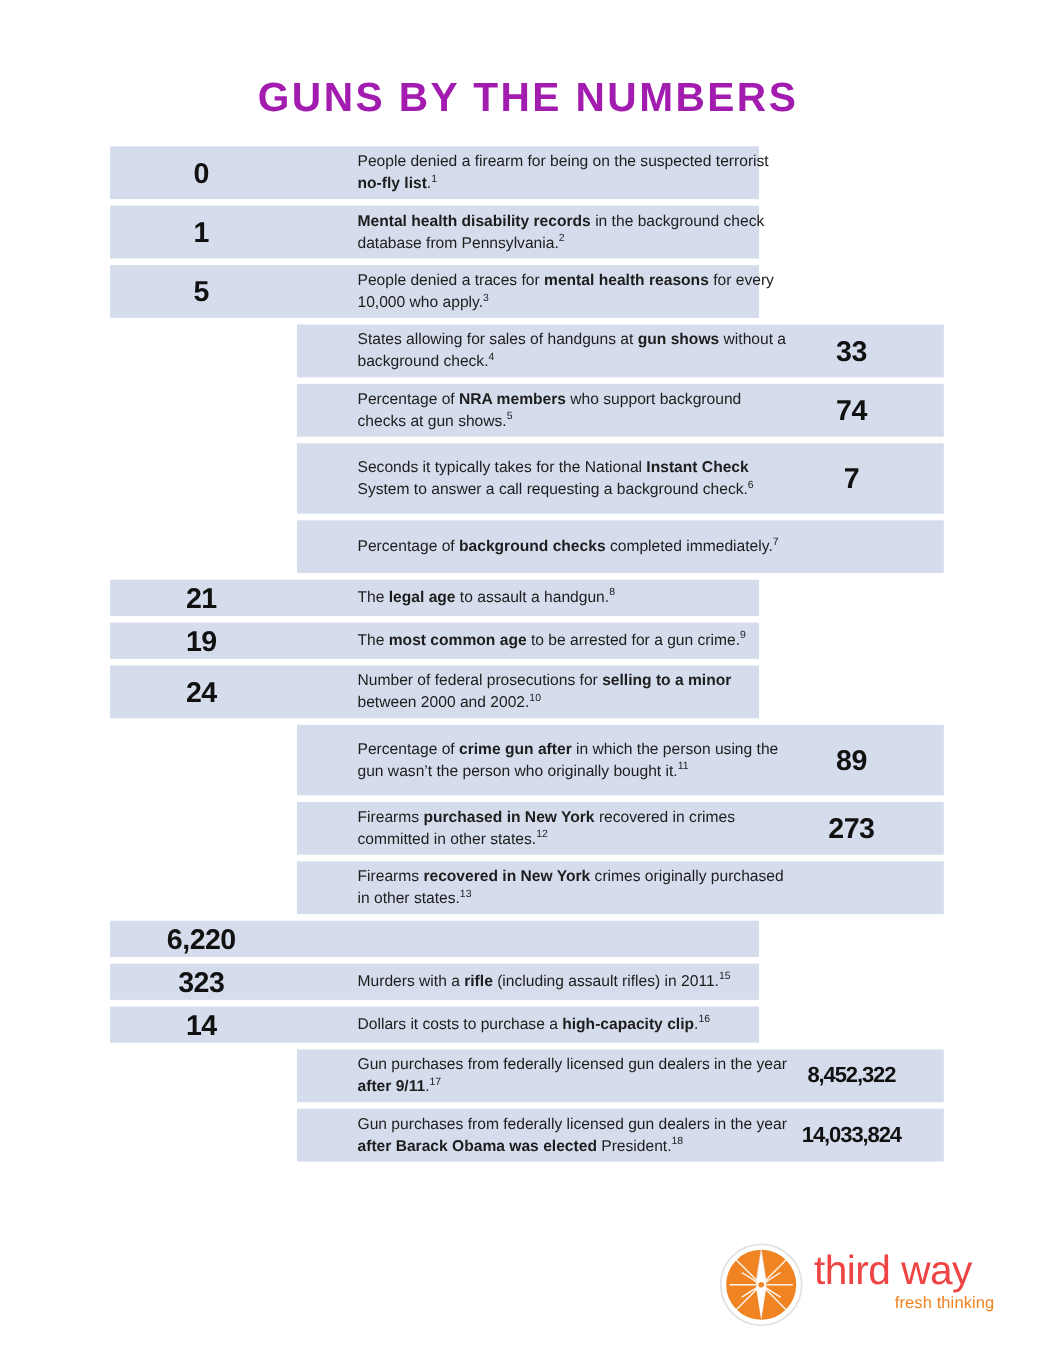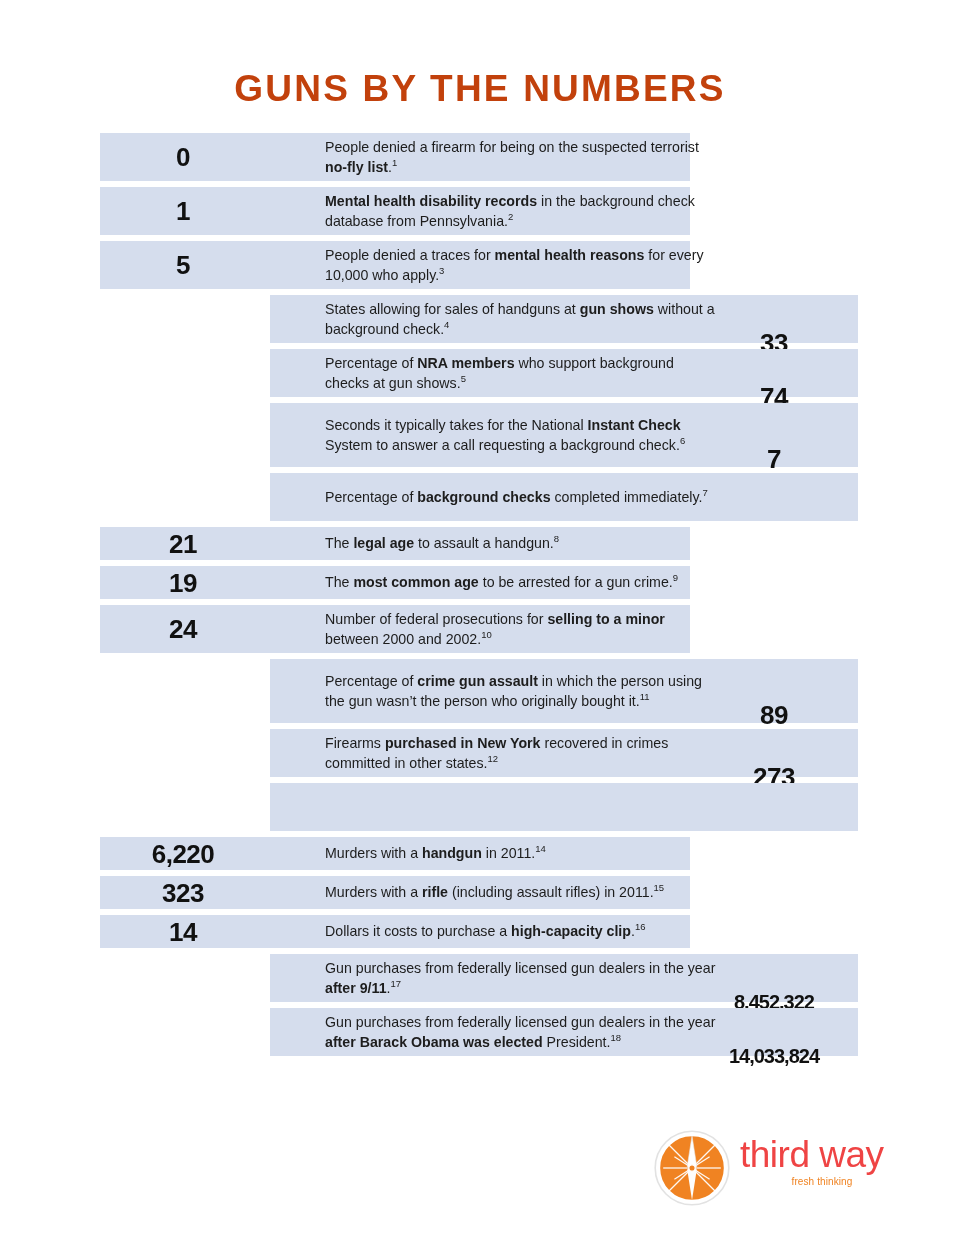--- a/index.html
+++ b/index.html
@@ -23,21 +23,21 @@
   
   .title {
     position: absolute;
     top: 68px;
     left: 0;
     width: 960px;
     text-align: center;
     font-size: 37px;
     font-weight: bold;
     letter-spacing: 2.2px;
-    color: #c2410c;
+    color: #a21caf;
   }
 
   
   .rows {
     position: absolute;
     top: 133px;
     left: 0;
     width: 960px;
   }
 
@@ -66,21 +66,21 @@
     display: flex;
     align-items: center;
     justify-content: center;
     font-weight: bold;
     color: #111111;
     line-height: 1;
     letter-spacing: -0.5px;
   }
 
   .row.left .num  { left: 100px;  width: 166px; font-size: 26px; }
-  .row.right .num { left: 690px;  width: 168px; font-size: 26px; margin-top: 24px; }
+  .row.right .num { left: 690px;  width: 168px; font-size: 26px; }
   .row.right .num.xl   { left: 688px; width: 172px; font-size: 20px; letter-spacing: -1px; }
 
   .txt {
     position: absolute;
     top: 0;
     left: 279px;
     height: 100%;
     display: flex;
     flex-direction: column;
     justify-content: center;
@@ -128,23 +128,23 @@
 
   .logo-word {
     font-size: 37px;
     font-weight: normal;
     color: #ef4444;
     letter-spacing: -0.5px;
     line-height: 1;
   }
 
   .logo-tag {
-    font-size: 10px;
+    font-size: 15px;
     color: #f08322;
-    text-align: center;
+    text-align: right;
     margin-top: 4px;
     letter-spacing: 0.1px;
     line-height: 1;
   }
 </style>
 </head>
 <body>
 
 <div class="page">
 
@@ -217,39 +217,39 @@
         <div class="band"></div>
         <div class="num">24</div>
         <div class="txt">
           <div><span>Number of federal prosecutions for </span><b>selling to a minor</b><span> between 2000 and 2002.</span><sup>10</sup></div>
         </div>
       </div>
       <div class="row right h3">
         <div class="band"></div>
         <div class="num">89</div>
         <div class="txt">
-          <div><span>Percentage of </span><b>crime gun assault</b><span> in which the person using the gun wasn’t the person who originally bought it.</span><sup>11</sup></div>
+          <div><span>Percentage of </span><b>crime gun after</b><span> in which the person using the gun wasn’t the person who originally bought it.</span><sup>11</sup></div>
         </div>
       </div>
       <div class="row right h2">
         <div class="band"></div>
         <div class="num">273</div>
         <div class="txt">
           <div><span>Firearms </span><b>purchased in New York</b><span> recovered in crimes committed in other states.</span><sup>12</sup></div>
         </div>
       </div>
       <div class="row right h2">
         <div class="band"></div>
+        <div class="txt">
+          <div><span>Firearms </span><b>recovered in New York</b><span> crimes originally purchased in other states.</span><sup>13</sup></div>
+        </div>
       </div>
       <div class="row left h1">
         <div class="band"></div>
         <div class="num">6,220</div>
-        <div class="txt">
-          <div><span>Murders with a </span><b>handgun</b><span> in 2011.</span><sup>14</sup></div>
-        </div>
       </div>
       <div class="row left h1">
         <div class="band"></div>
         <div class="num">323</div>
         <div class="txt">
           <div><span>Murders with a </span><b>rifle</b><span> (including assault rifles) in 2011.</span><sup>15</sup></div>
         </div>
       </div>
       <div class="row left h1">
         <div class="band"></div>

